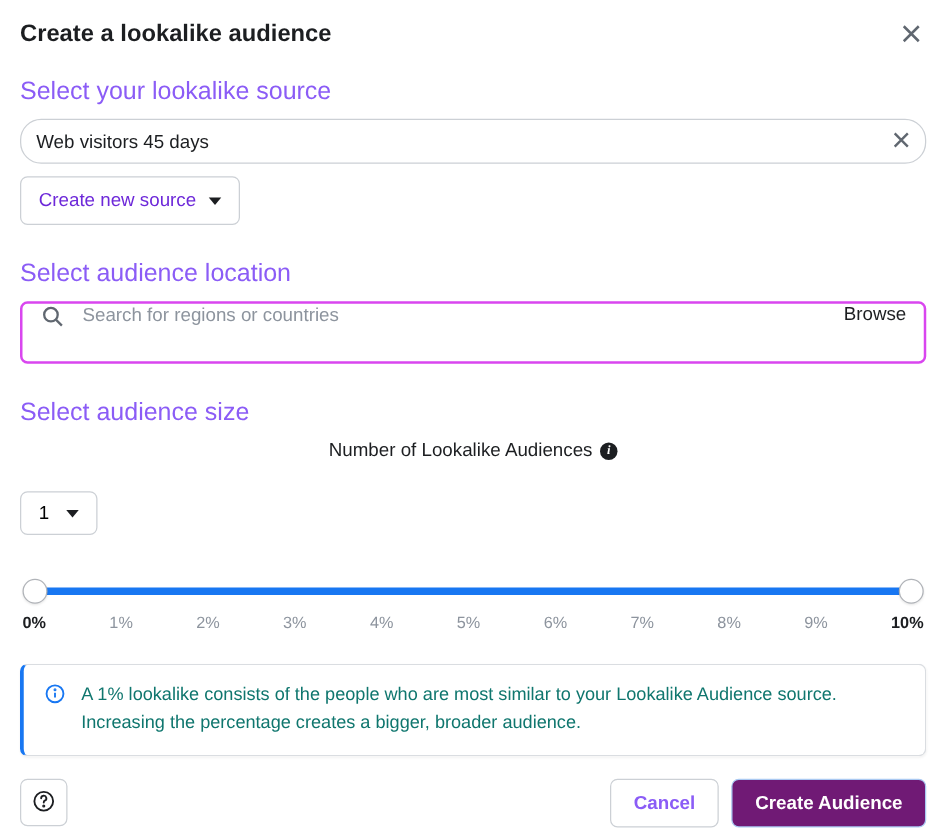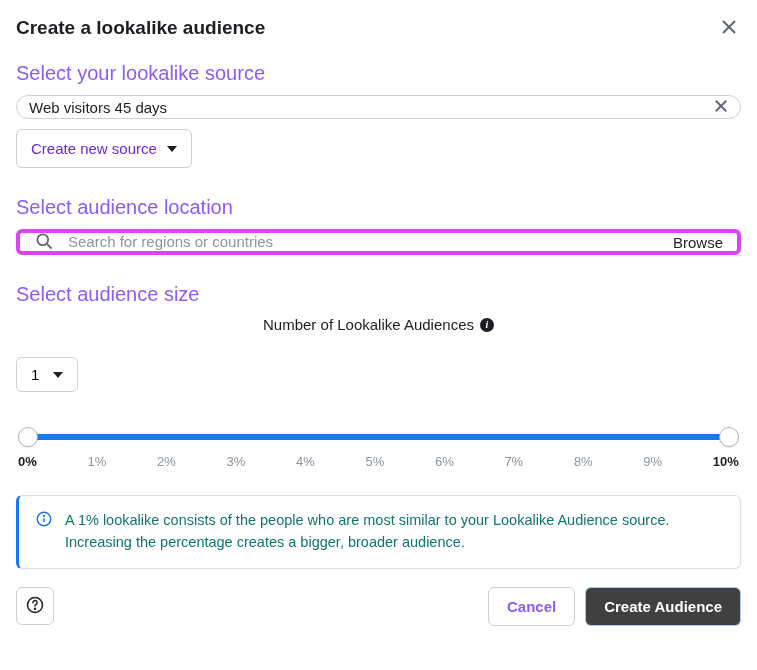--- a/index.html
+++ b/index.html
@@ -47,21 +47,21 @@
     font-weight: 400;
     color: #8b5cf6;
     margin-bottom: 10px;
   }
   .source-field {
     display: flex;
     align-items: center;
     border: 1px solid #ccd0d5;
     border-radius: 17px;
     padding: 0 12px;
-    height: 24px;
+    height: 36px;
     margin-bottom: 10px;
   }
   .source-field .value {
     flex: 1;
     font-size: 15px;
     color: #1c1e21;
   }
   .clear-btn {
     background: none; border: none; padding: 0; cursor: pointer;
     display: flex; align-items: center; color: #606770;
@@ -81,24 +81,24 @@
     color: #6d28d9;
   }
   .caret-down {
     width: 0; height: 0;
     border-left: 5px solid transparent;
     border-right: 5px solid transparent;
     border-top: 6px solid #1c1e21;
   }
   .location-field {
     display: flex;
-    align-items: flex-end;
-    border: 4px solid #d946ef;
-    border-radius: 6px;
-    height: 26px;
+    align-items: flex-start;
+    border: 2px solid #d946ef;
+    border-radius: 6px;
+    height: 50px;
     padding: 0 14px;
   }
   .search-ico {
     margin-right: 12px;
     display: flex;
   }
   .search-ico svg { width: 20px; height: 20px; }
   .location-input {
     flex: 1;
     border: none;
@@ -212,21 +212,21 @@
     font-weight: 600;
     cursor: pointer;
     margin-left: 10px;
   }
   .btn-cancel {
     background: #fff;
     border: 1px solid #ccd0d5;
     color: #8b5cf6;
   }
   .btn-primary-disabled {
-    background: #404040;
+    background: #701a75;
     border: 1px solid #aac9f2;
     color: #fff;
     cursor: default;
   }
 </style>
 </head>
 <body>
 
 <div class="modal">
 

